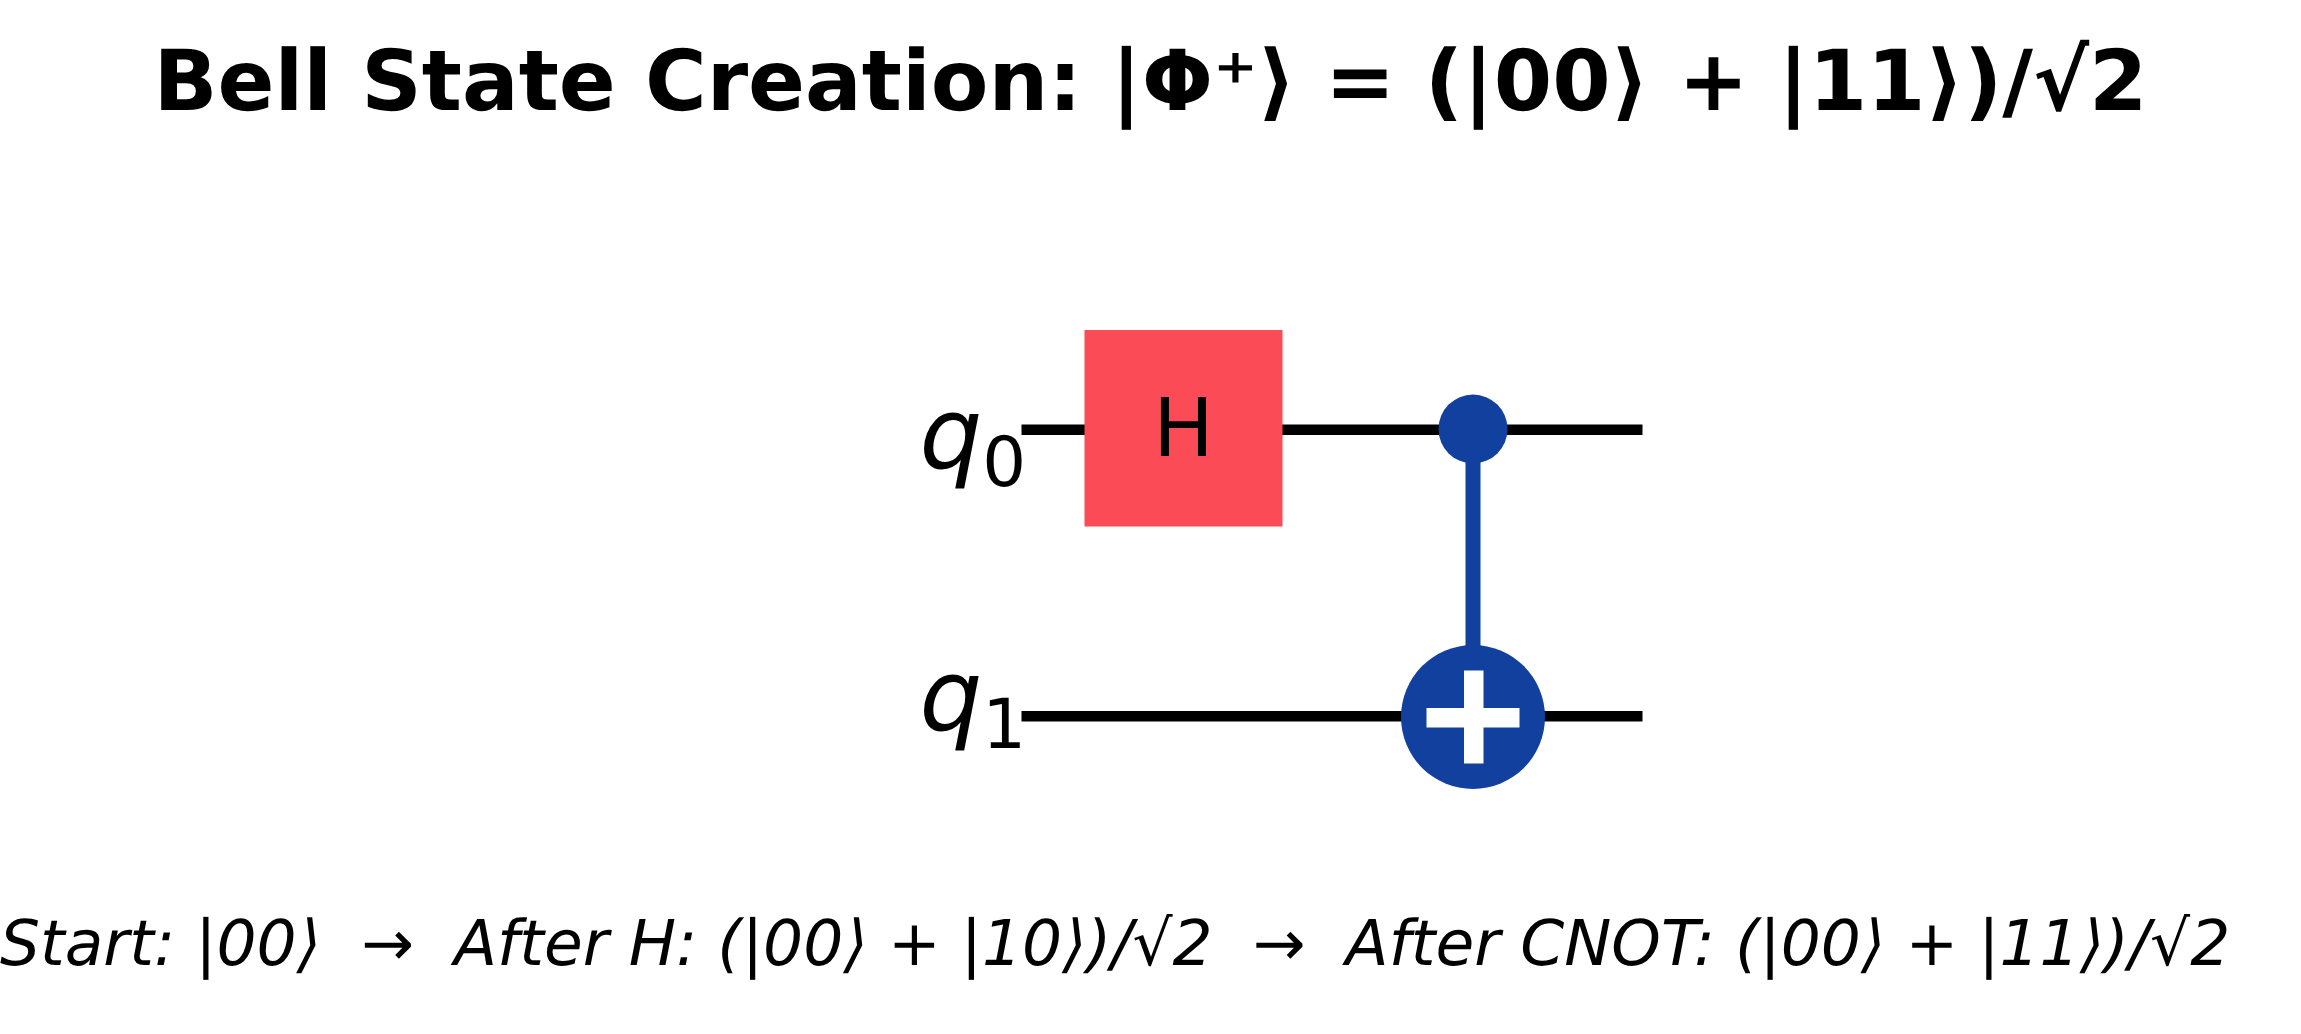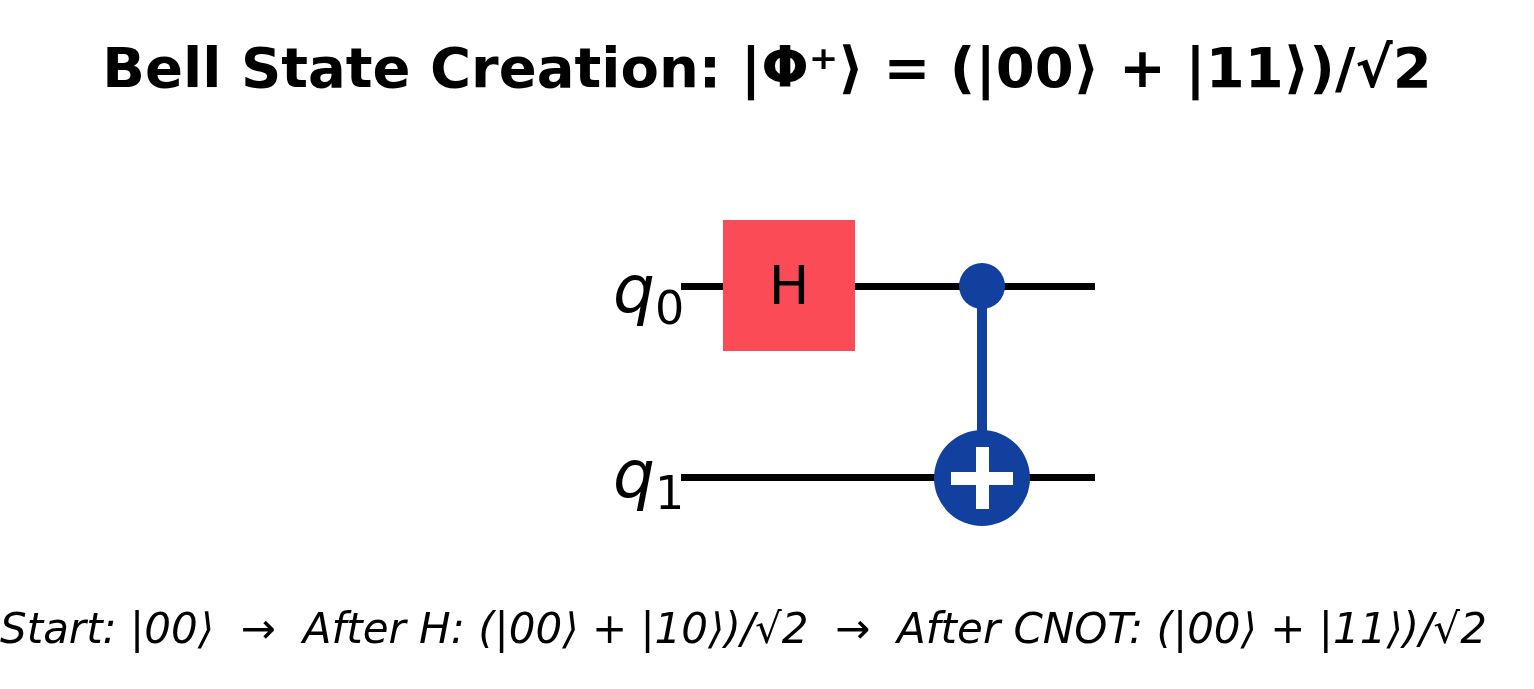--- a/index.html
+++ b/index.html
@@ -17,21 +17,20 @@
   }
   .title {
     position: absolute;
     left: 0; right: 0;
     top: 22px;
     text-align: center;
     font-size: 56px;
     font-weight: bold;
     color: #000000;
     white-space: pre;
-    margin-top: 13px;
   }
   .caption {
     position: absolute;
     left: 0; right: 0;
     top: 604px;
     font-style: italic;
     font-size: 42px;
     color: #000000;
     white-space: pre;
   }
@@ -47,21 +46,21 @@
     left: 576px;
     transform: translateY(-52%);
     font-style: italic;
     font-size: 66px;
     color: #000000;
     line-height: 1;
     white-space: nowrap;
     margin-left: 37px;
   }
   .qlabel-q0 { top: 291px; }
-  .qlabel-q1 { top: 476px; }
+  .qlabel-q1 { top: 466px; }
   .qsub {
     font-size: 46px;
     font-style: normal;
     vertical-align: -12px;
     line-height: 0;
   }
   .hgate {
     position: absolute;
     left: 723px;
     top: 220px;

